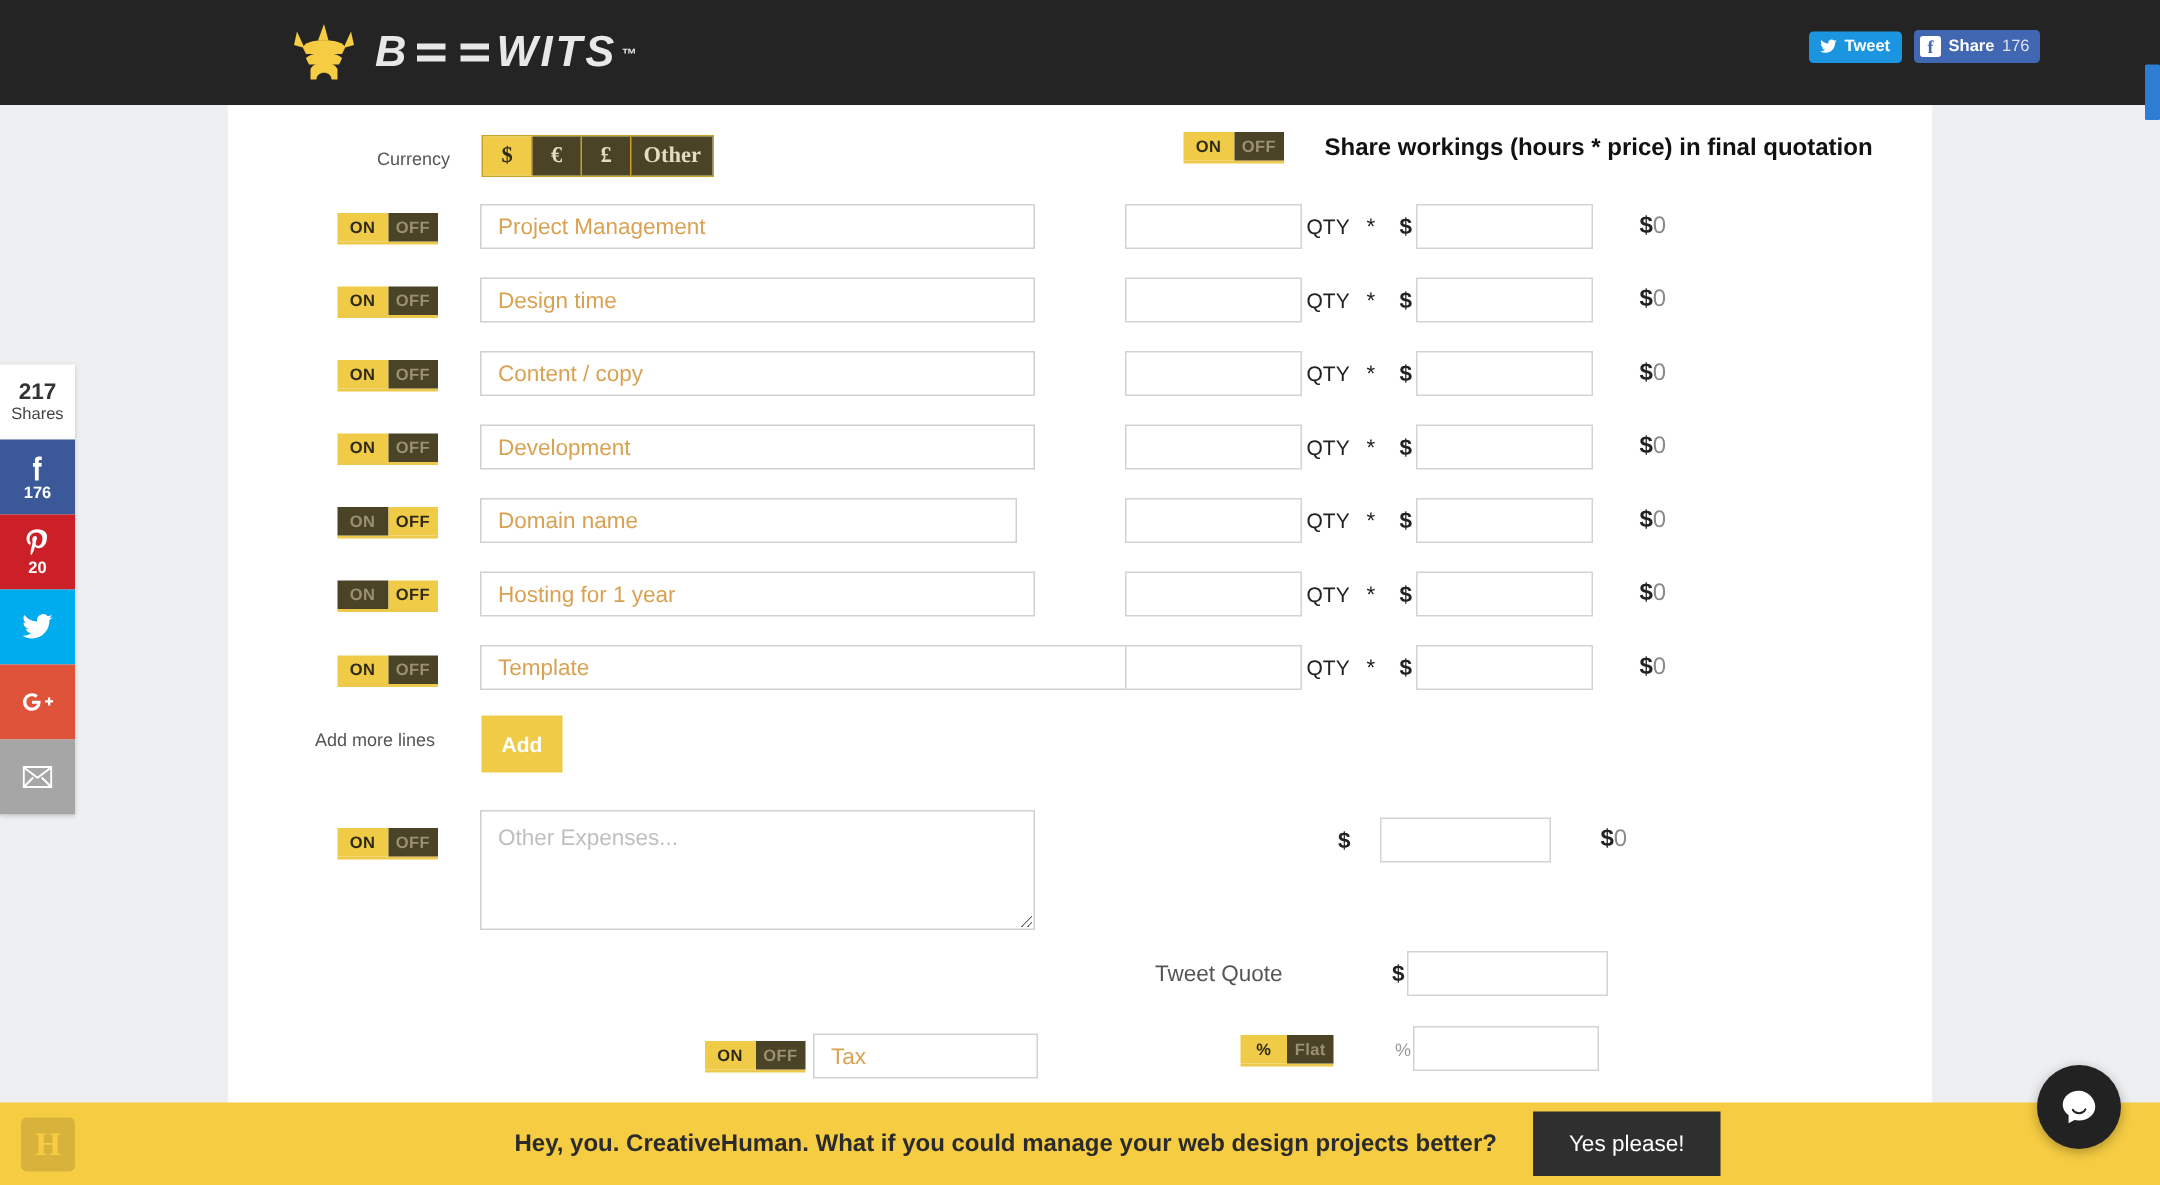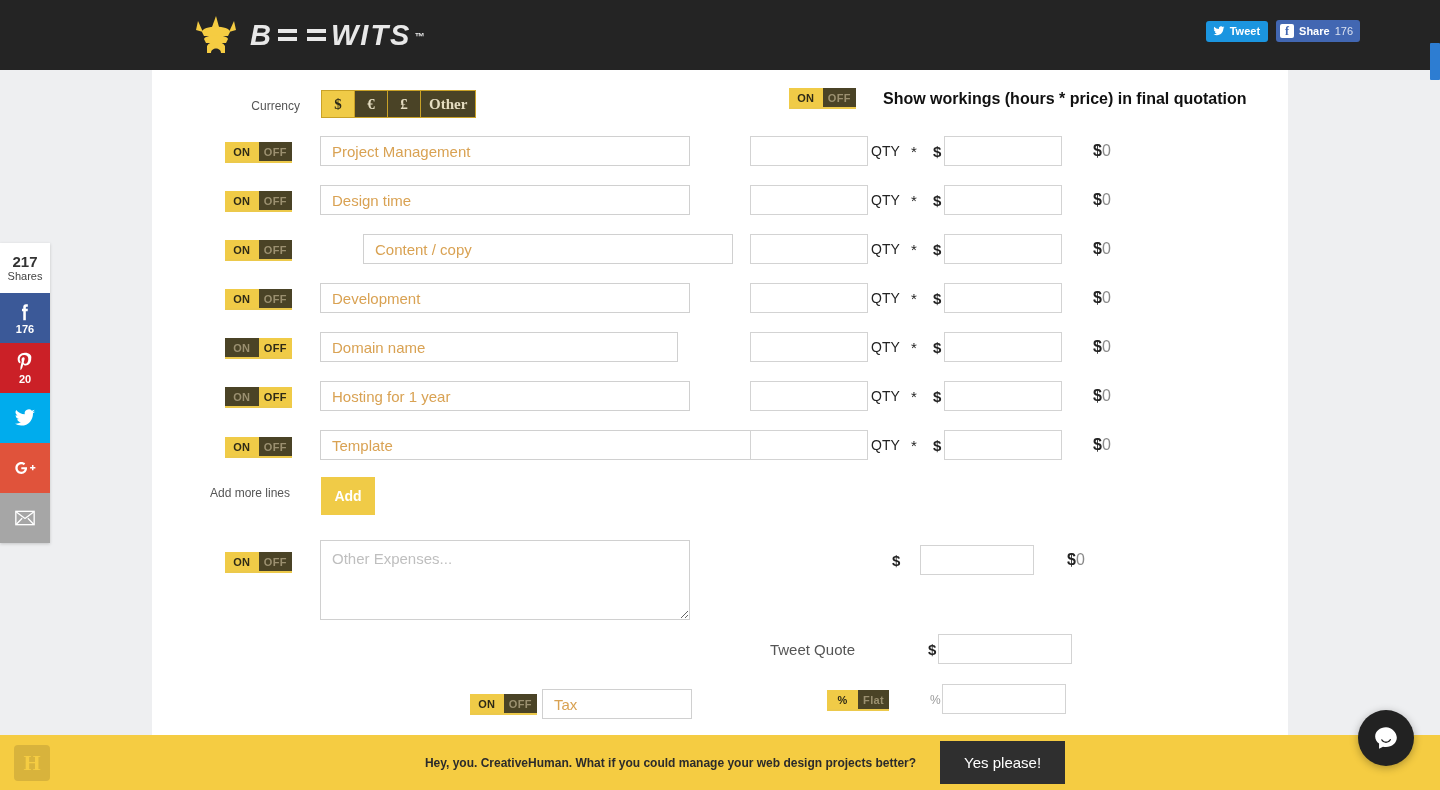--- a/index.html
+++ b/index.html
@@ -155,21 +155,21 @@
   .bottom-bar {
     position:absolute; left:0; bottom:0; width:1440px; height:55px;
     background:#f5cc42; display:flex; align-items:center;
   }
   .bb-logo {
     margin-left:14px; width:36px; height:36px; background:#d8b33c;
     border-radius:4px; display:flex; align-items:center; justify-content:center;
   }
   .bb-h { color:#f5cc42; font-family:"Liberation Serif", serif; font-weight:bold; font-size:22px; line-height:1; }
   .bb-mid { flex:1; display:flex; align-items:center; justify-content:center; gap:24px; }
-  .bb-text { font-size:12px; font-weight:bold; color:#2b2b2b; }
+  .bb-text { font-size:16px; font-weight:bold; color:#2b2b2b; }
   .bb-cta {
     background:#2f2f2f; color:#fff; border:none; cursor:pointer;
     font-size:15px; height:43px; padding:0 24px;
     font-family:"Liberation Sans", sans-serif;
   }
 
   
   .intercom {
     position:absolute; right:26px; bottom:24px; width:56px; height:56px;
     border-radius:50%; background:#222; display:flex; align-items:center;
@@ -273,21 +273,21 @@
     <button class="active">$</button>
     <button>€</button>
     <button>£</button>
     <button>Other</button>
   </div>
 
   <div class="toggle is-on" style="position:absolute; left:789px; top:88px;">
     <span class="on">ON</span>
     <span class="off">OFF</span>
   </div>
-  <div class="head-note" style="position:absolute; left:883px; top:90px;">Show workings (hours * price) in final quotation</div>
+  <div class="head-note" style="position:absolute; left:883px; top:90px;">Share workings (hours * price) in final quotation</div>
 
   <div class="toggle is-on" style="position:absolute; left:225px; top:142px;">
     <span class="on">ON</span>
     <span class="off">OFF</span>
   </div>
   <input class="t-input" style="position: absolute; left: 320px; top: 136px; width: 370px;" placeholder="Project Management">
   <input class="n-input" style="position: absolute; left: 750px; top: 136px; width: 118px;">
   <span class="mini-lbl" style="position:absolute; left:871px; top:143px;">QTY</span>
   <span class="star" style="position:absolute; left:911px; top:143px;">*</span>
   <span class="cur-sym" style="position:absolute; left:933px; top:143px;">$</span>
@@ -303,21 +303,21 @@
   <span class="mini-lbl" style="position:absolute; left:871px; top:192px;">QTY</span>
   <span class="star" style="position:absolute; left:911px; top:192px;">*</span>
   <span class="cur-sym" style="position:absolute; left:933px; top:192px;">$</span>
   <input class="n-input" style="position: absolute; left: 944px; top: 185px; width: 118px;">
   <span class="row-total" style="position:absolute; left:1093px; top:191px;"><span>$</span><em>0</em></span>
 
   <div class="toggle is-on" style="position:absolute; left:225px; top:240px;">
     <span class="on">ON</span>
     <span class="off">OFF</span>
   </div>
-  <input class="t-input" style="position: absolute; left: 320px; top: 234px; width: 370px; margin-left: 43px;" placeholder="Content / copy">
+  <input class="t-input" style="position: absolute; left: 320px; top: 234px; width: 370px;" placeholder="Content / copy">
   <input class="n-input" style="position: absolute; left: 750px; top: 234px; width: 118px;">
   <span class="mini-lbl" style="position:absolute; left:871px; top:241px;">QTY</span>
   <span class="star" style="position:absolute; left:911px; top:241px;">*</span>
   <span class="cur-sym" style="position:absolute; left:933px; top:241px;">$</span>
   <input class="n-input" style="position: absolute; left: 944px; top: 234px; width: 118px;">
   <span class="row-total" style="position:absolute; left:1093px; top:240px;"><span>$</span><em>0</em></span>
 
   <div class="toggle is-on" style="position:absolute; left:225px; top:289px;">
     <span class="on">ON</span>
     <span class="off">OFF</span>

